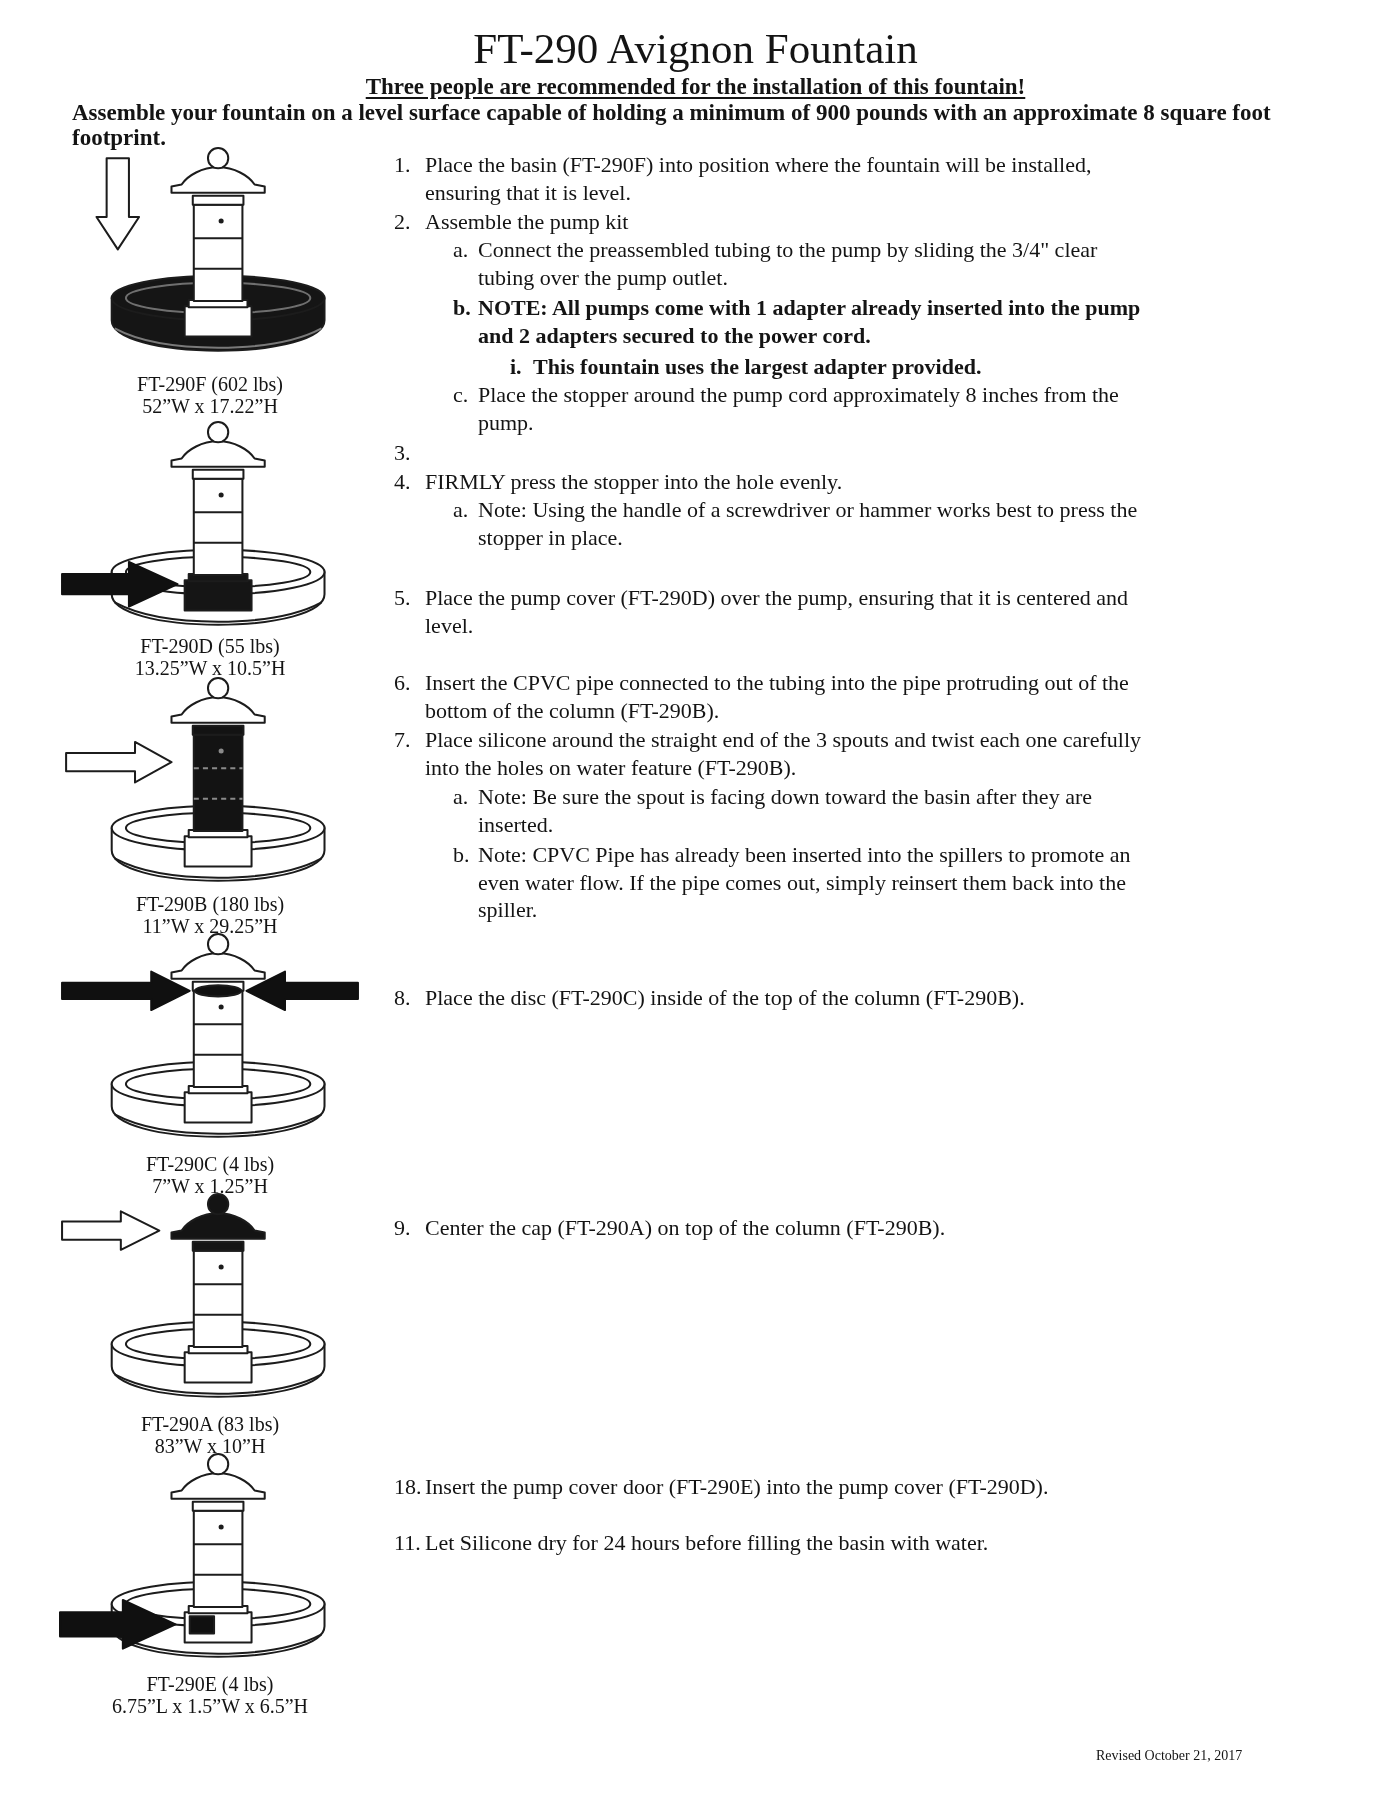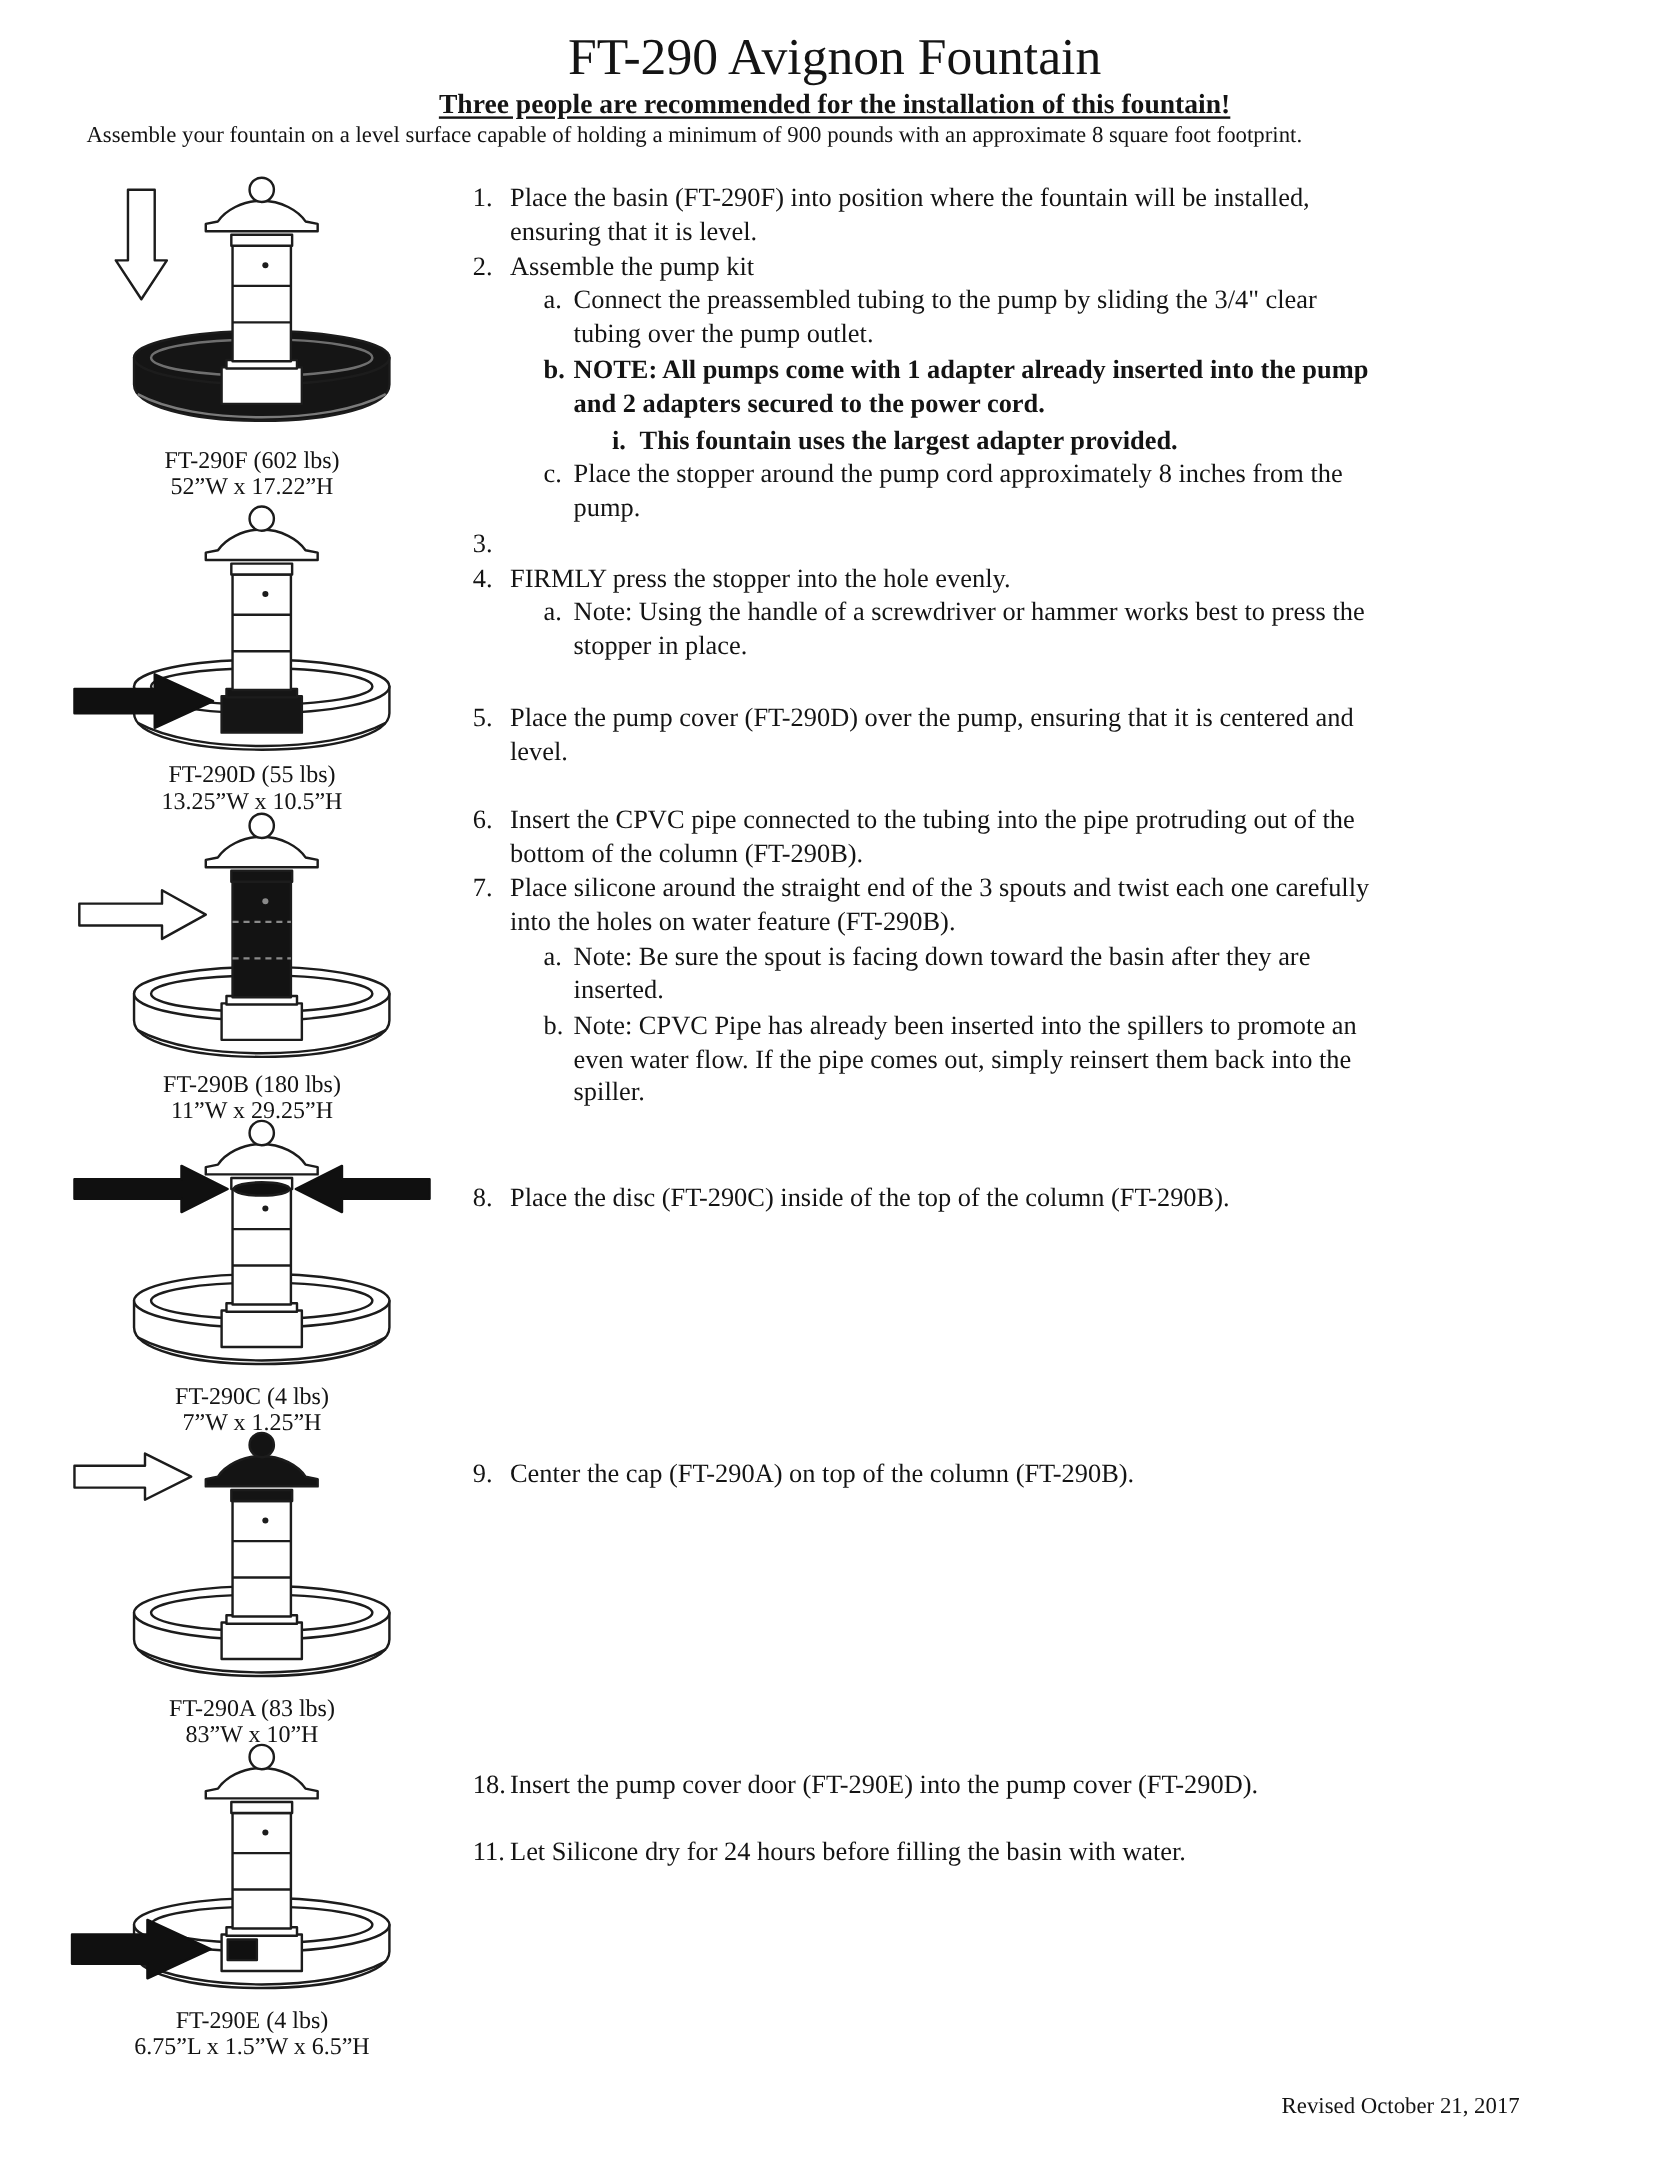--- a/index.html
+++ b/index.html
@@ -16,21 +16,21 @@
     position:absolute;top:24px;left:0;width:1391px;
     text-align:center;font-size:43px;line-height:50px;font-weight:normal;margin:0;
   }
   .warning{
     position:absolute;top:74px;left:0;width:1391px;
     text-align:center;font-size:23px;line-height:26px;font-weight:bold;
     text-decoration:underline;text-underline-offset:3px;
   }
   .intro{
     position:absolute;top:100px;left:72px;width:1260px;
-    font-size:19px;line-height:25px;
+    font-size:23px;line-height:25px;font-weight:bold;
   }
   
   .step{position:absolute;display:flex;font-size:22px;line-height:27.5px;}
   .step .num{flex:none;}
   .step .txt{white-space:pre-line;}
   .lvl1{left:394px;width:774px;}
   .lvl1 .num{width:31px;}
   .lvl2{left:453px;width:712px;}
   .lvl2 .num{width:25px;}
   .lvl3{left:510px;width:655px;}
@@ -58,21 +58,21 @@
   .hl-disc .p-disc{display:inline;fill:#101010;}
   .hl-cap .p-cap,.hl-cap .p-knob,.hl-cap .p-neck{fill:#141414;}
   .hl-door .p-door{display:inline;fill:#101010;}
   
   .part-label{
     position:absolute;left:60px;width:300px;text-align:center;
     font-size:20px;line-height:22px;
   }
   
   .footer{
-    position:absolute;top:1743px;left:1068px;font-size:19px;line-height:26px;
+    position:absolute;top:1743px;left:1096px;font-size:14px;line-height:26px;
   }
 </style>
 </head>
 <body>
 
 <div class="page">
 
   <h1 class="title">FT-290 Avignon Fountain</h1>
   <div class="warning">Three people are recommended for the installation of this fountain!</div>
   <div class="intro">Assemble your fountain on a level surface capable of holding a minimum of 900 pounds with an approximate 8 square foot footprint.</div>

